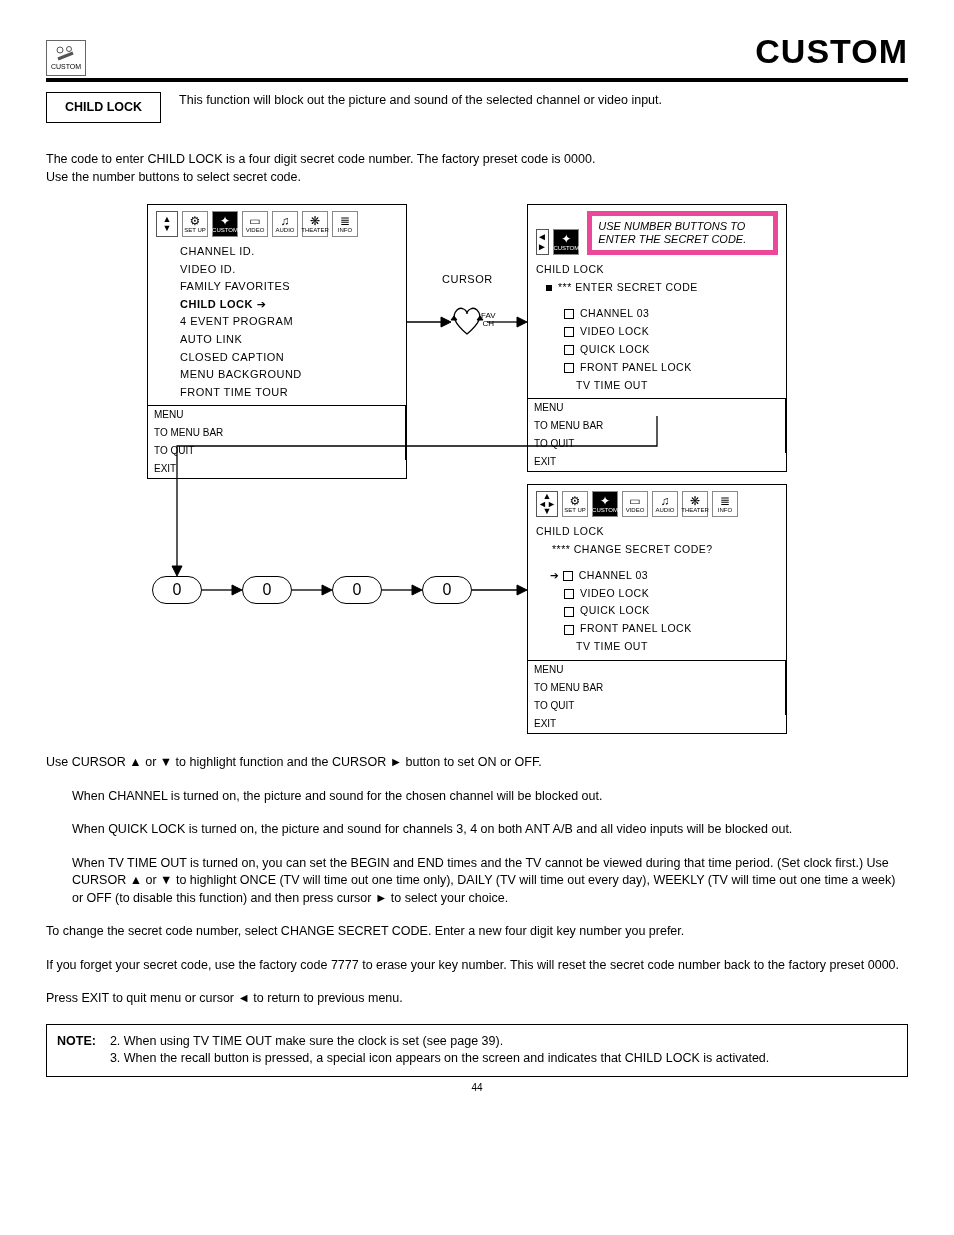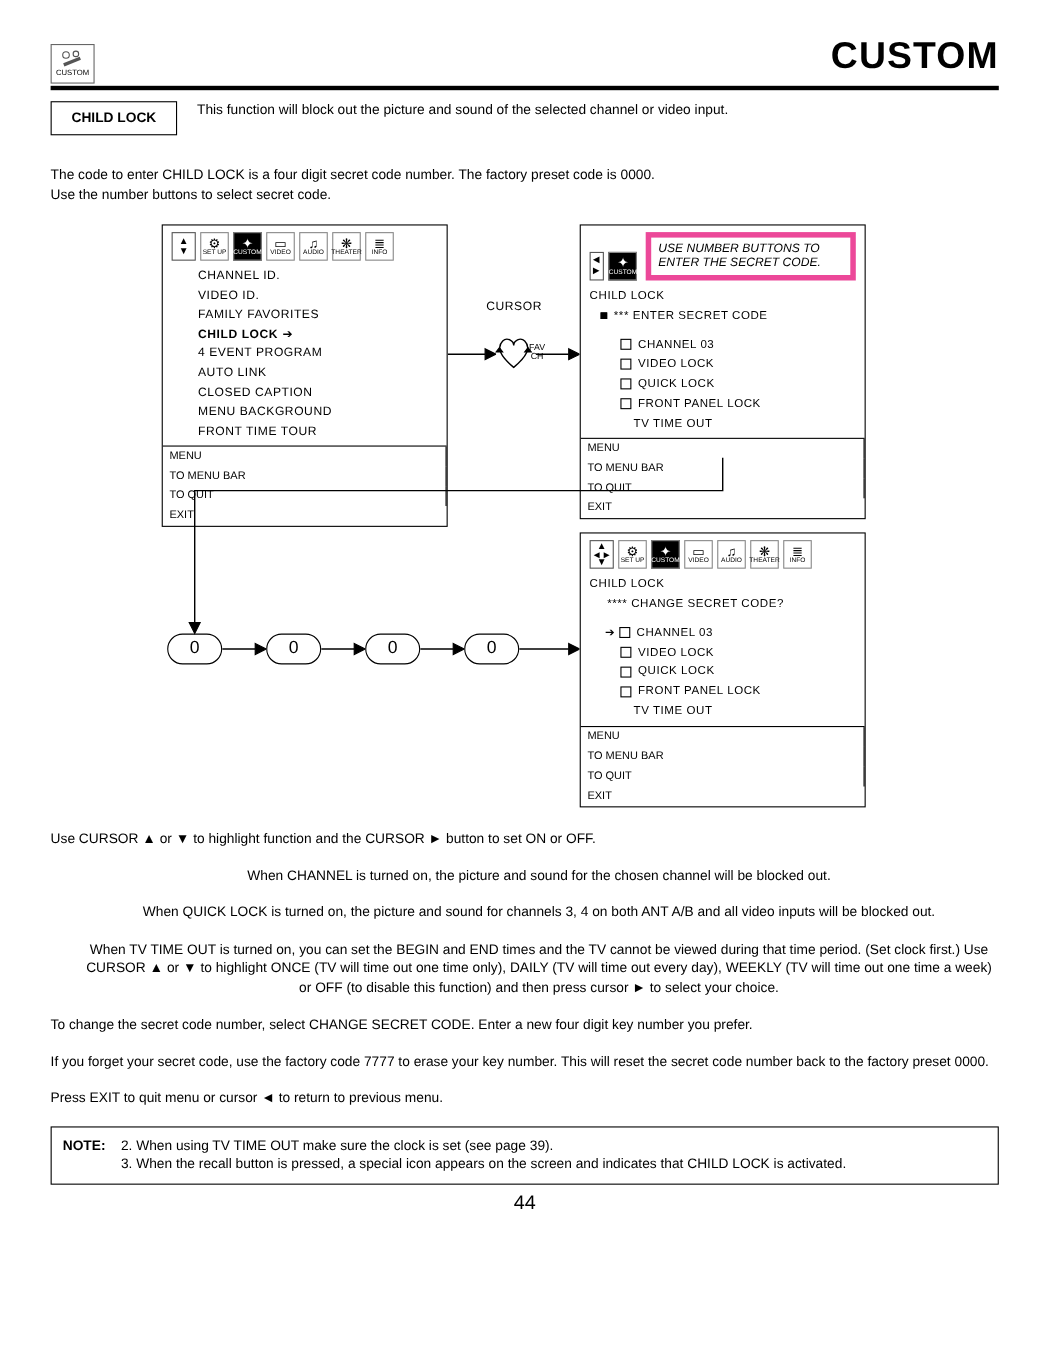--- a/index.html
+++ b/index.html
@@ -46,24 +46,24 @@
   .sub-list .cb.filled { background:#000; width:6px; height:6px; position:relative; top:-1px;}
   .cursor-label { position:absolute; font-size:11px; letter-spacing:0.5px;}
   .heart-shape { position:absolute; width:40px; height:40px; }
   .heart-shape svg { width:40px; height:40px; }
   .flow-arrow { position:absolute; }
   .code-circle {
     position:absolute; width:50px; height:28px; border:1.5px solid #000; border-radius:14px;
     display:flex; align-items:center; justify-content:center; font-size:16px;
   }
   .instructions p { margin:0 0 16px 0; }
-  .instructions .indent { margin-left:26px;text-align:center; }
+  .instructions .indent { margin-left:26px; }
   .note-box { border:1px solid #000; padding:8px 10px; display:flex; gap:14px; font-size:12.5px; margin-top:10px;}
   .note-label { font-weight:bold; }
-  .page-num { text-align:center; font-size:18px; margin-top:4px;}
+  .page-num { text-align:center; font-size:10px; margin-top:4px;}
   .arrow-svg { stroke:#000; fill:none; stroke-width:1.3; }
   .arrow-head { fill:#000; stroke:#000; }
 </style>
 </head>
 <body>
 
 <div class="header-row">
   <div class="custom-icon-box">
     <svg width="22" height="18" viewBox="0 0 22 18">
         <circle cx="5" cy="6" r="3" fill="none" stroke="#555"></circle>

